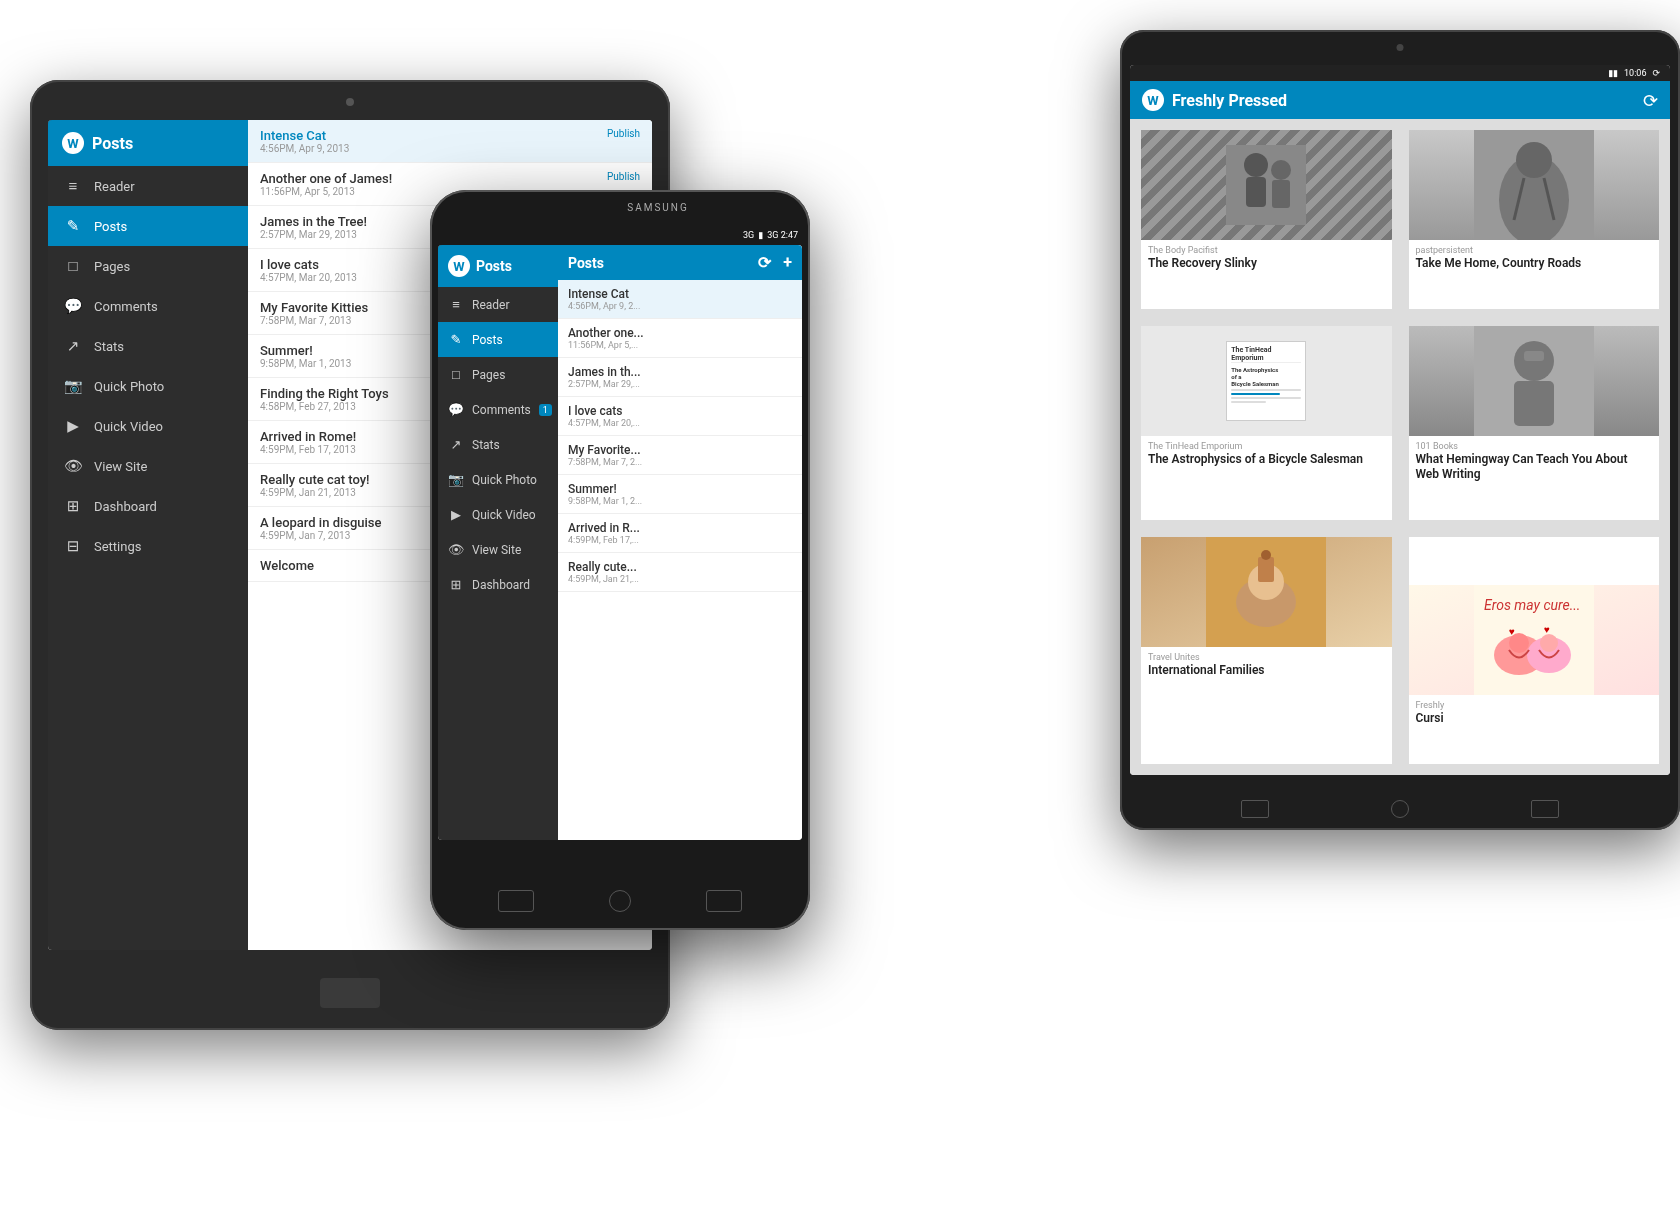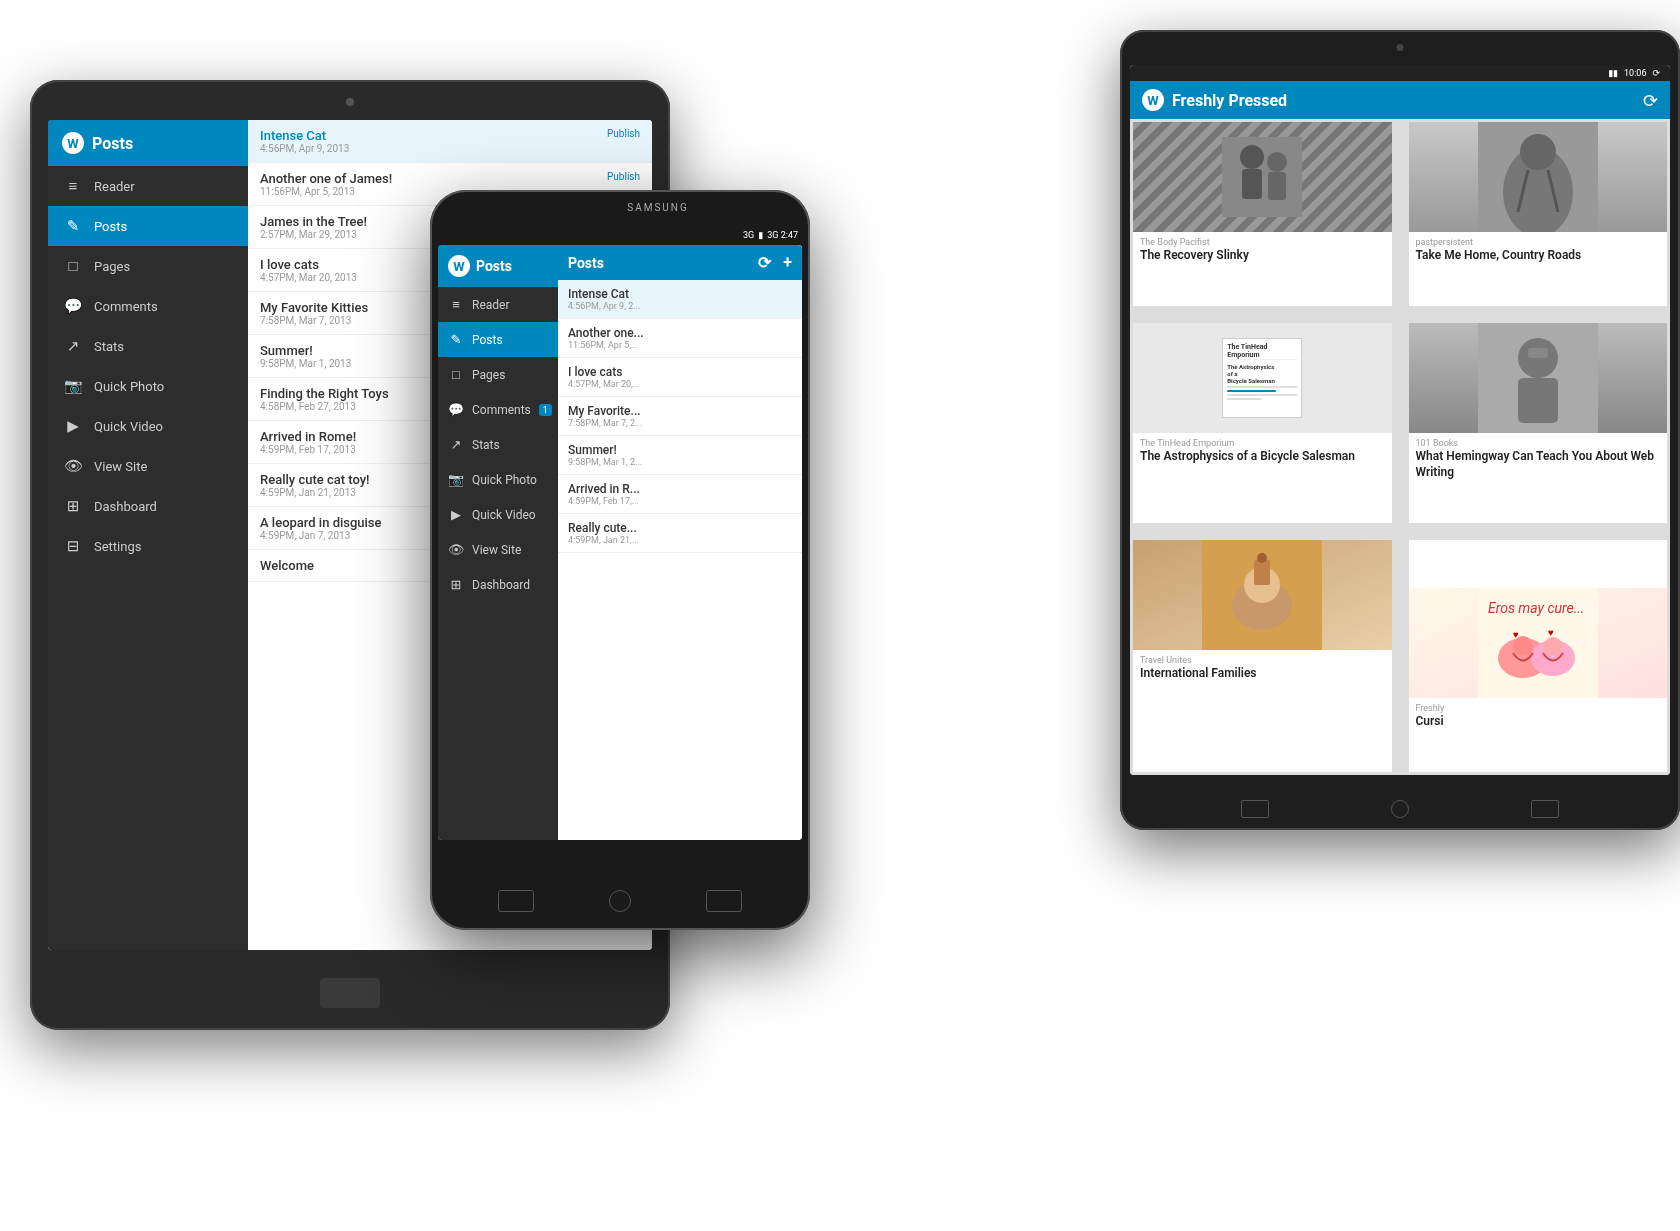--- a/index.html
+++ b/index.html
@@ -375,21 +375,21 @@
       display: flex;
       align-items: center;
       gap: 8px;
       font-size: 16px;
       font-weight: bold;
     }
     .fp-grid {
       display: grid;
       grid-template-columns: 1fr 1fr;
       gap: 17px;
-      padding: 3px;
+      padding: 11px;
       flex: 1;
       overflow: hidden;
       background: #ddd;
     }
     .fp-card {
       background: white;
       overflow: hidden;
       display: flex;
       flex-direction: column;
     }
@@ -655,20 +655,24 @@
             <span>+</span>
           </div>
         </div>
         <div class="phone-post-item selected">
           <div class="title">Intense Cat</div>
           <div class="meta">4:56PM, Apr 9, 2...</div>
         </div>
         <div class="phone-post-item">
           <div class="title">Another one...</div>
           <div class="meta">11:56PM, Apr 5,...</div>
+        </div>
+        <div class="phone-post-item">
+          <div class="title">James in th...</div>
+          <div class="meta">2:57PM, Mar 29,...</div>
         </div>
         <div class="phone-post-item">
           <div class="title">I love cats</div>
           <div class="meta">4:57PM, Mar 20,...</div>
         </div>
         <div class="phone-post-item">
           <div class="title">My Favorite...</div>
           <div class="meta">7:58PM, Mar 7, 2...</div>
         </div>
         <div class="phone-post-item">

